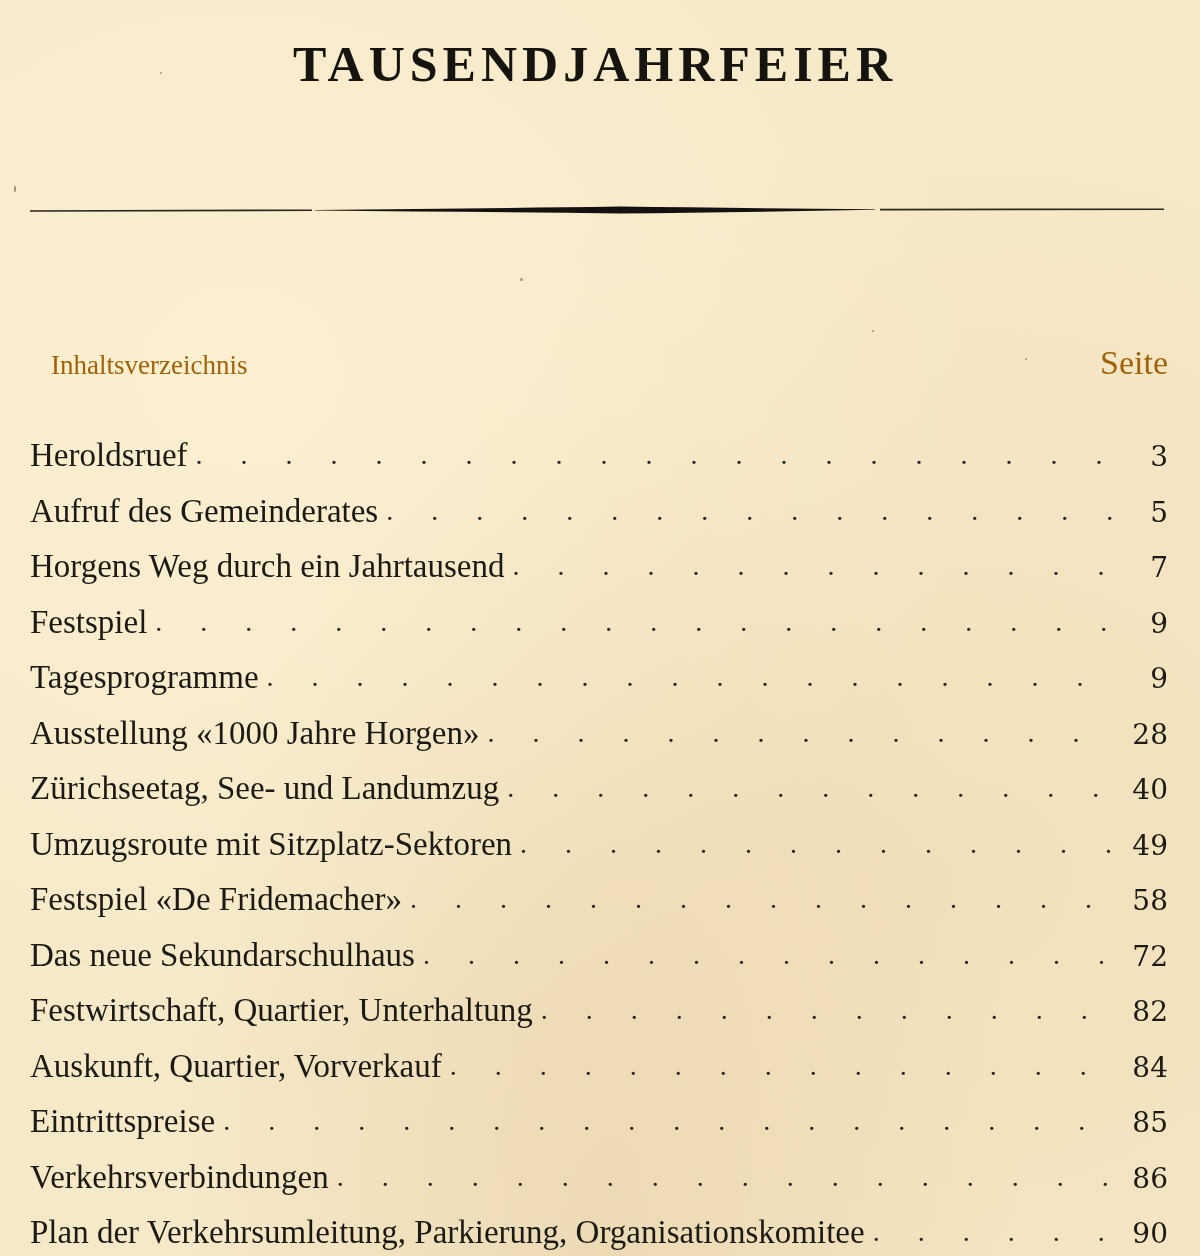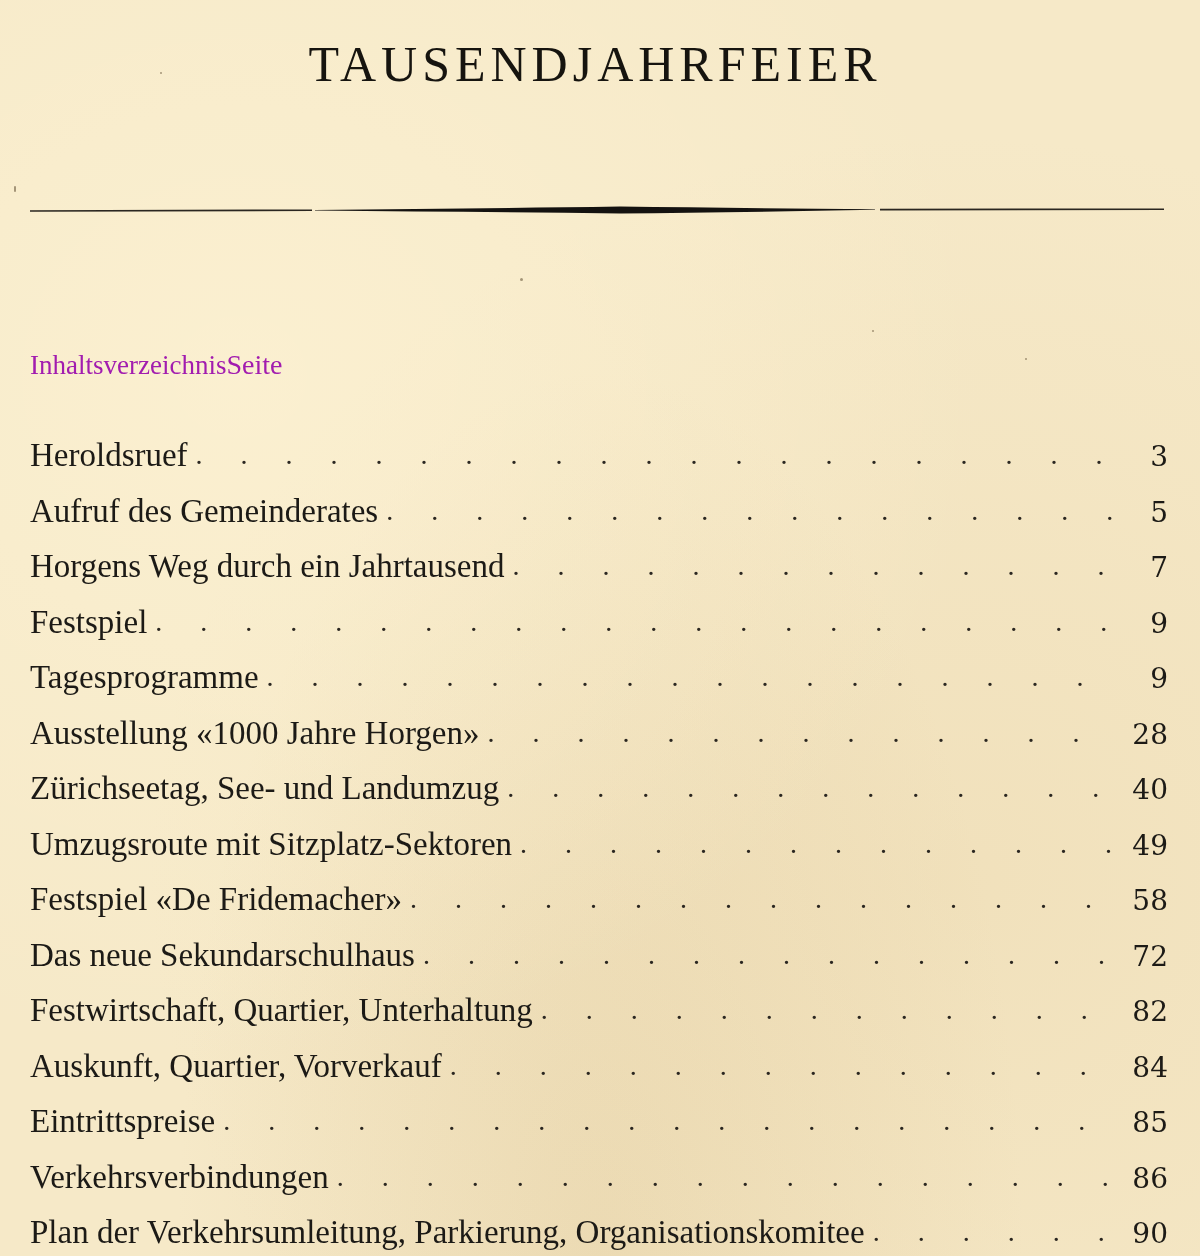--- a/index.html
+++ b/index.html
@@ -20,21 +20,21 @@
       font-family: "Liberation Serif", "DejaVu Serif", serif;
     }
     .title {
       position: absolute;
       top: 34px;
       left: 0;
       width: 1190px;
       text-align: center;
       font-size: 50px;
       letter-spacing: 5px;
-      font-weight: normal;
+      font-weight: bold;
       line-height: 60px;
       margin: 0;
       color: #16140f;
     }
     .rule {
       position: absolute;
       top: 205px;
       left: 30px;
       width: 1134px;
       height: 10px;
@@ -42,28 +42,29 @@
     .rule svg { display: block; }
 
     .toc {
       position: absolute;
       top: 350px;
       left: 30px;
       width: 1138px;
     }
     .toc-header {
       display: flex;
-      justify-content: flex-start;
+      justify-content: space-between;
       align-items: baseline;
       height: 50px;
       font-size: 27px;
-      color: #a21caf;
+      color: #a16207;
+      margin-left: 21px;
     }
     .toc-header .seite {
-      font-size: 28px;
+      font-size: 34px;
       margin-top: -6px;
     }
     .toc-list {
       list-style: none;
       margin: 28px 0 0 0;
       padding: 0;
     }
     .toc-item {
       display: flex;
       align-items: baseline;

